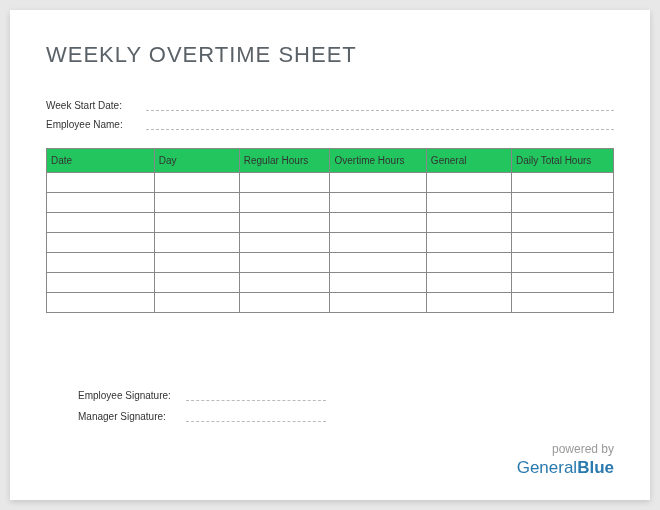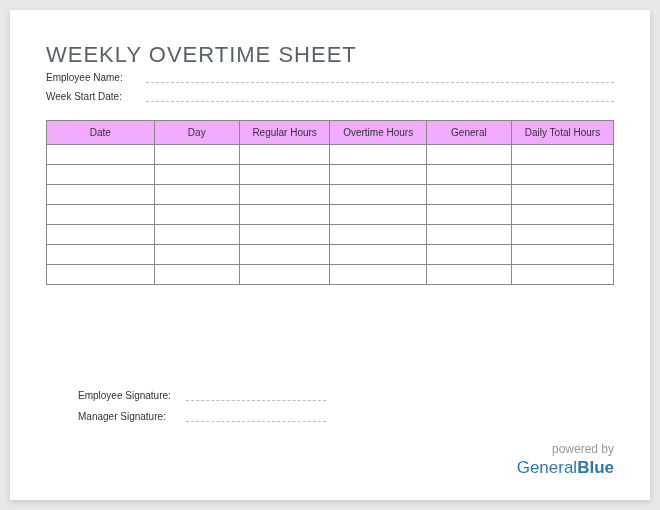--- a/index.html
+++ b/index.html
@@ -18,21 +18,21 @@
     background: #fff;
     box-shadow: 0 2px 6px rgba(0,0,0,0.15);
     padding: 32px 36px 20px 36px;
     position: relative;
   }
   .title {
     font-size: 22px;
     letter-spacing: 1px;
     color: #5a6268;
     font-weight: 400;
-    margin-bottom: 4px;
+    margin-bottom: 32px;
     font-family: "Century Gothic", Arial, sans-serif;
   }
   .info-row {
     display: flex;
     align-items: flex-end;
     margin-bottom: 8px;
     font-size: 10px;
     color: #333;
   }
   .info-label {
@@ -45,27 +45,27 @@
     height: 10px;
   }
   .table-wrap {
     margin-top: 18px;
   }
   table {
     width: 100%;
     border-collapse: collapse;
   }
   th {
-    background: #f0abfc;
+    background: #22c55e;
     font-size: 10px;
     font-weight: 400;
     color: #333;
     padding: 6px 4px;
     border: 1px solid #888;
-    text-align: center;
+    text-align: left;
   }
   td {
     border: 1px solid #888;
     height: 20px;
     font-size: 10px;
   }
   .col-date { width: 19%; }
   .col-day { width: 15%; }
   .col-reg { width: 16%; }
   .col-ot { width: 17%; }
@@ -144,25 +144,25 @@
   }
 </style>
 </head>
 <body>
 
 <div class="sheet">
 
   <h1 class="title">WEEKLY OVERTIME SHEET</h1>
 
   <div class="info-row">
+    <span class="info-label">Week Start Date:</span>
+    <span class="info-line"></span>
+  </div>
+  <div class="info-row">
     <span class="info-label">Employee Name:</span>
-    <span class="info-line"></span>
-  </div>
-  <div class="info-row">
-    <span class="info-label">Week Start Date:</span>
     <span class="info-line"></span>
   </div>
 
   <div class="table-wrap">
     <table>
       <thead>
         <tr>
           <th class="col-date">Date</th>
           <th class="col-day">Day</th>
           <th class="col-reg">Regular Hours</th>

